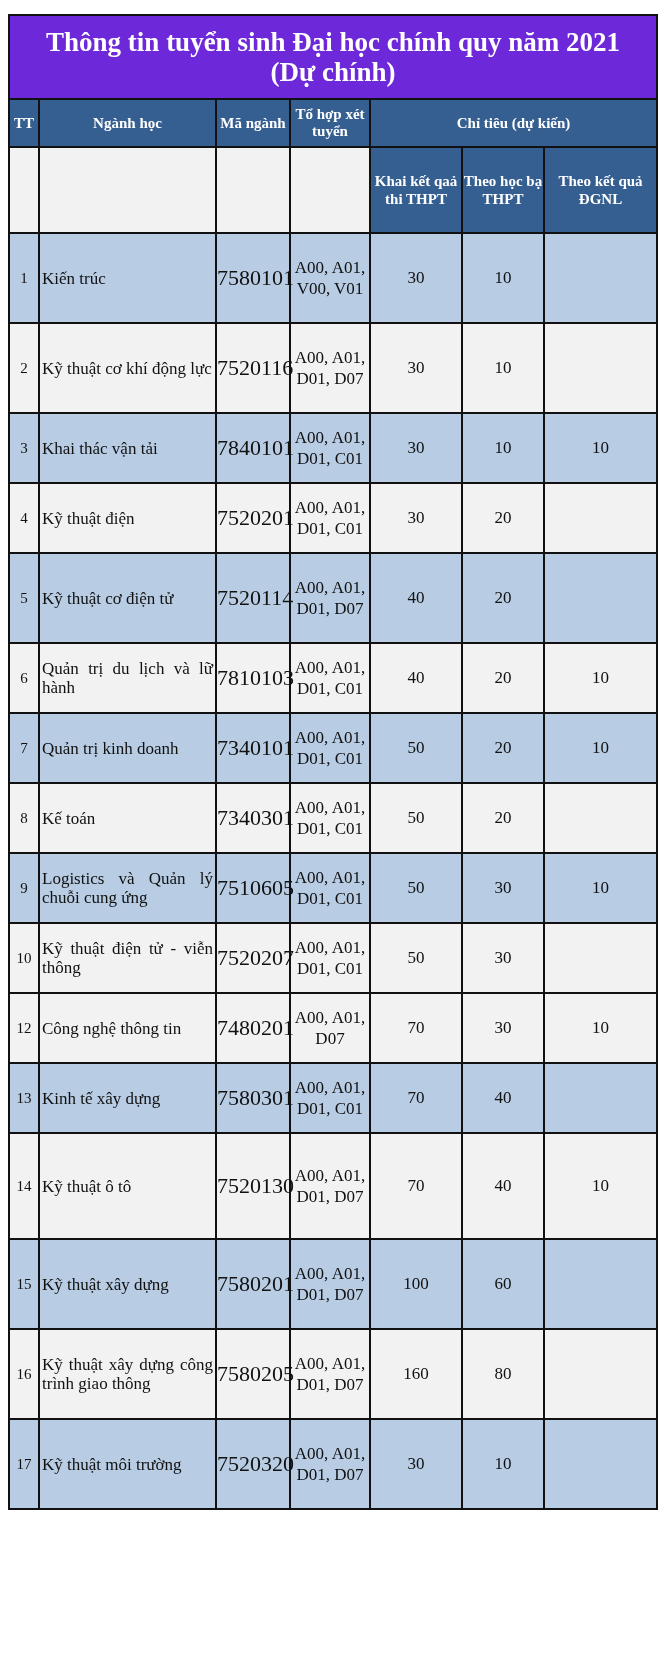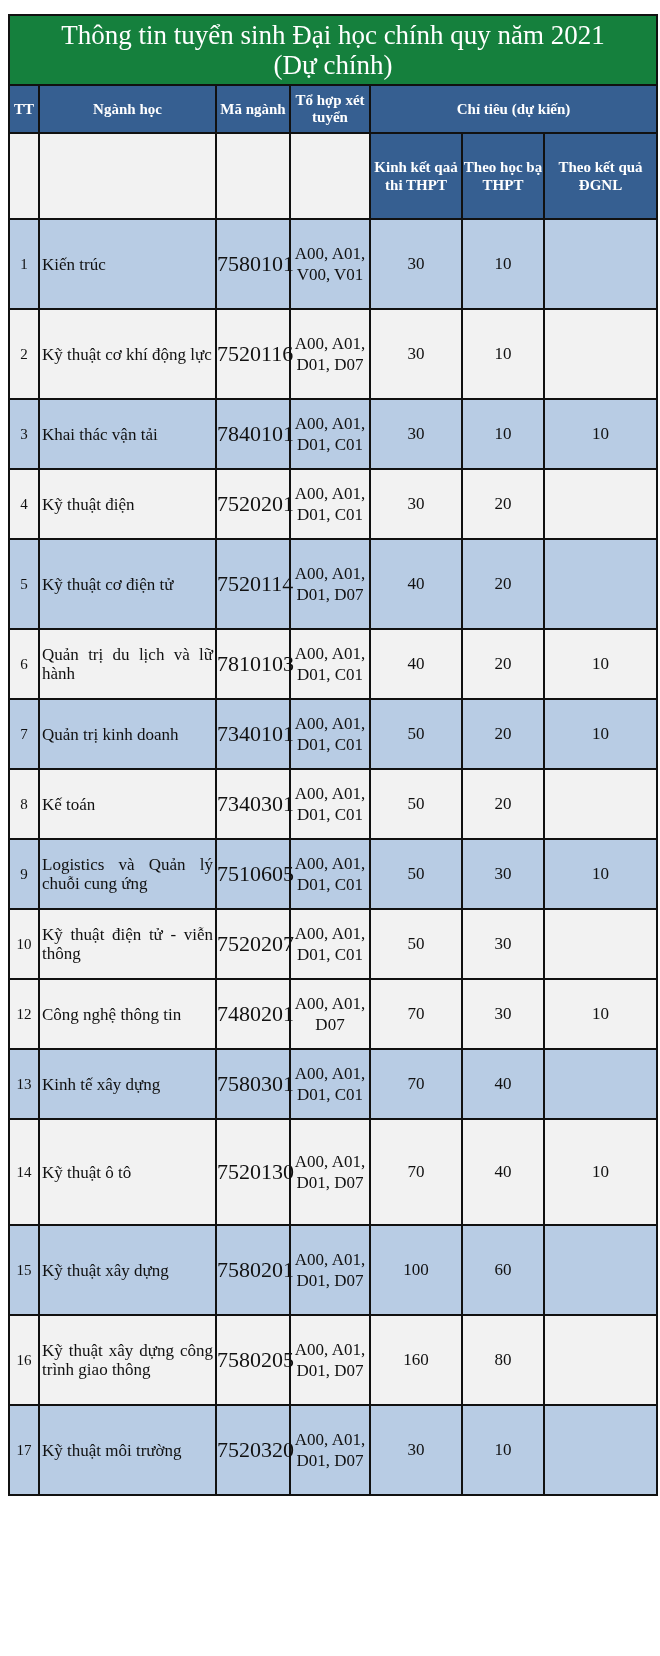--- a/index.html
+++ b/index.html
@@ -2,22 +2,22 @@
 <html><head>
   <meta charset="utf-8">
   <style>
     * { box-sizing: border-box; margin: 0; padding: 0; }
     html, body { width: 660px; height: 1656px; background: #ffffff; overflow: hidden; }
     body { font-family: "Liberation Serif", "DejaVu Serif", serif; color: #111; }
     .wrap { position: absolute; left: 8px; top: 14px; width: 648px; }
     table { border-collapse: collapse; width: 648px; table-layout: fixed; }
     td, th { border: 2.5px solid #111; vertical-align: middle; }
     .title-cell {
-      background: #15803d; color: #fff; font-weight: normal; text-align: center;
-      font-size: 27px; line-height: 30px; height: 70px; padding: 2px 4px;
+      background: #6d28d9; color: #fff; font-weight: bold; text-align: center;
+      font-size: 27px; line-height: 30px; height: 84px; padding: 2px 4px;
     }
     .hdr { background: #365f91; color: #fff; font-weight: bold; text-align: center; font-size: 15px; line-height: 17px; }
     .hdr-top { height: 48px; }
     .hdr-sub { height: 86px; font-size: 15px; line-height: 18px; }
     .blank { background: #f2f2f2; }
     .row-blue td { background: #b8cce4; }
     .row-gray td { background: #f2f2f2; }
     .c-tt { text-align: center; font-size: 15px; padding: 0 1px; }
     .c-name { text-align: justify; font-size: 17px; line-height: 19px; padding: 0 2px; }
     .c-code { text-align: center; font-size: 22px; padding: 0; }
@@ -50,21 +50,21 @@
         <th class="hdr hdr-top">Ngành học</th>
         <th class="hdr hdr-top">Mã ngành</th>
         <th class="hdr hdr-top">Tổ hợp xét tuyển</th>
         <th class="hdr hdr-top" colspan="3">Chỉ tiêu (dự kiến)</th>
       </tr>
       <tr>
         <td class="blank"></td>
         <td class="blank"></td>
         <td class="blank"></td>
         <td class="blank"></td>
-        <th class="hdr hdr-sub">Kinh kết qaả thi THPT</th>
+        <th class="hdr hdr-sub">Khai kết qaả thi THPT</th>
         <th class="hdr hdr-sub">Theo học bạ THPT</th>
         <th class="hdr hdr-sub">Theo kết quả ĐGNL</th>
       </tr>
     </thead>
     <tbody id="tbody">
         <tr class="row-blue" style="height: 90px;">
           <td class="c-tt">1</td>
           <td class="c-name">Kiến trúc</td>
           <td class="c-code">7580101</td>
           <td class="c-combo">A00, A01, V00, V01</td>

